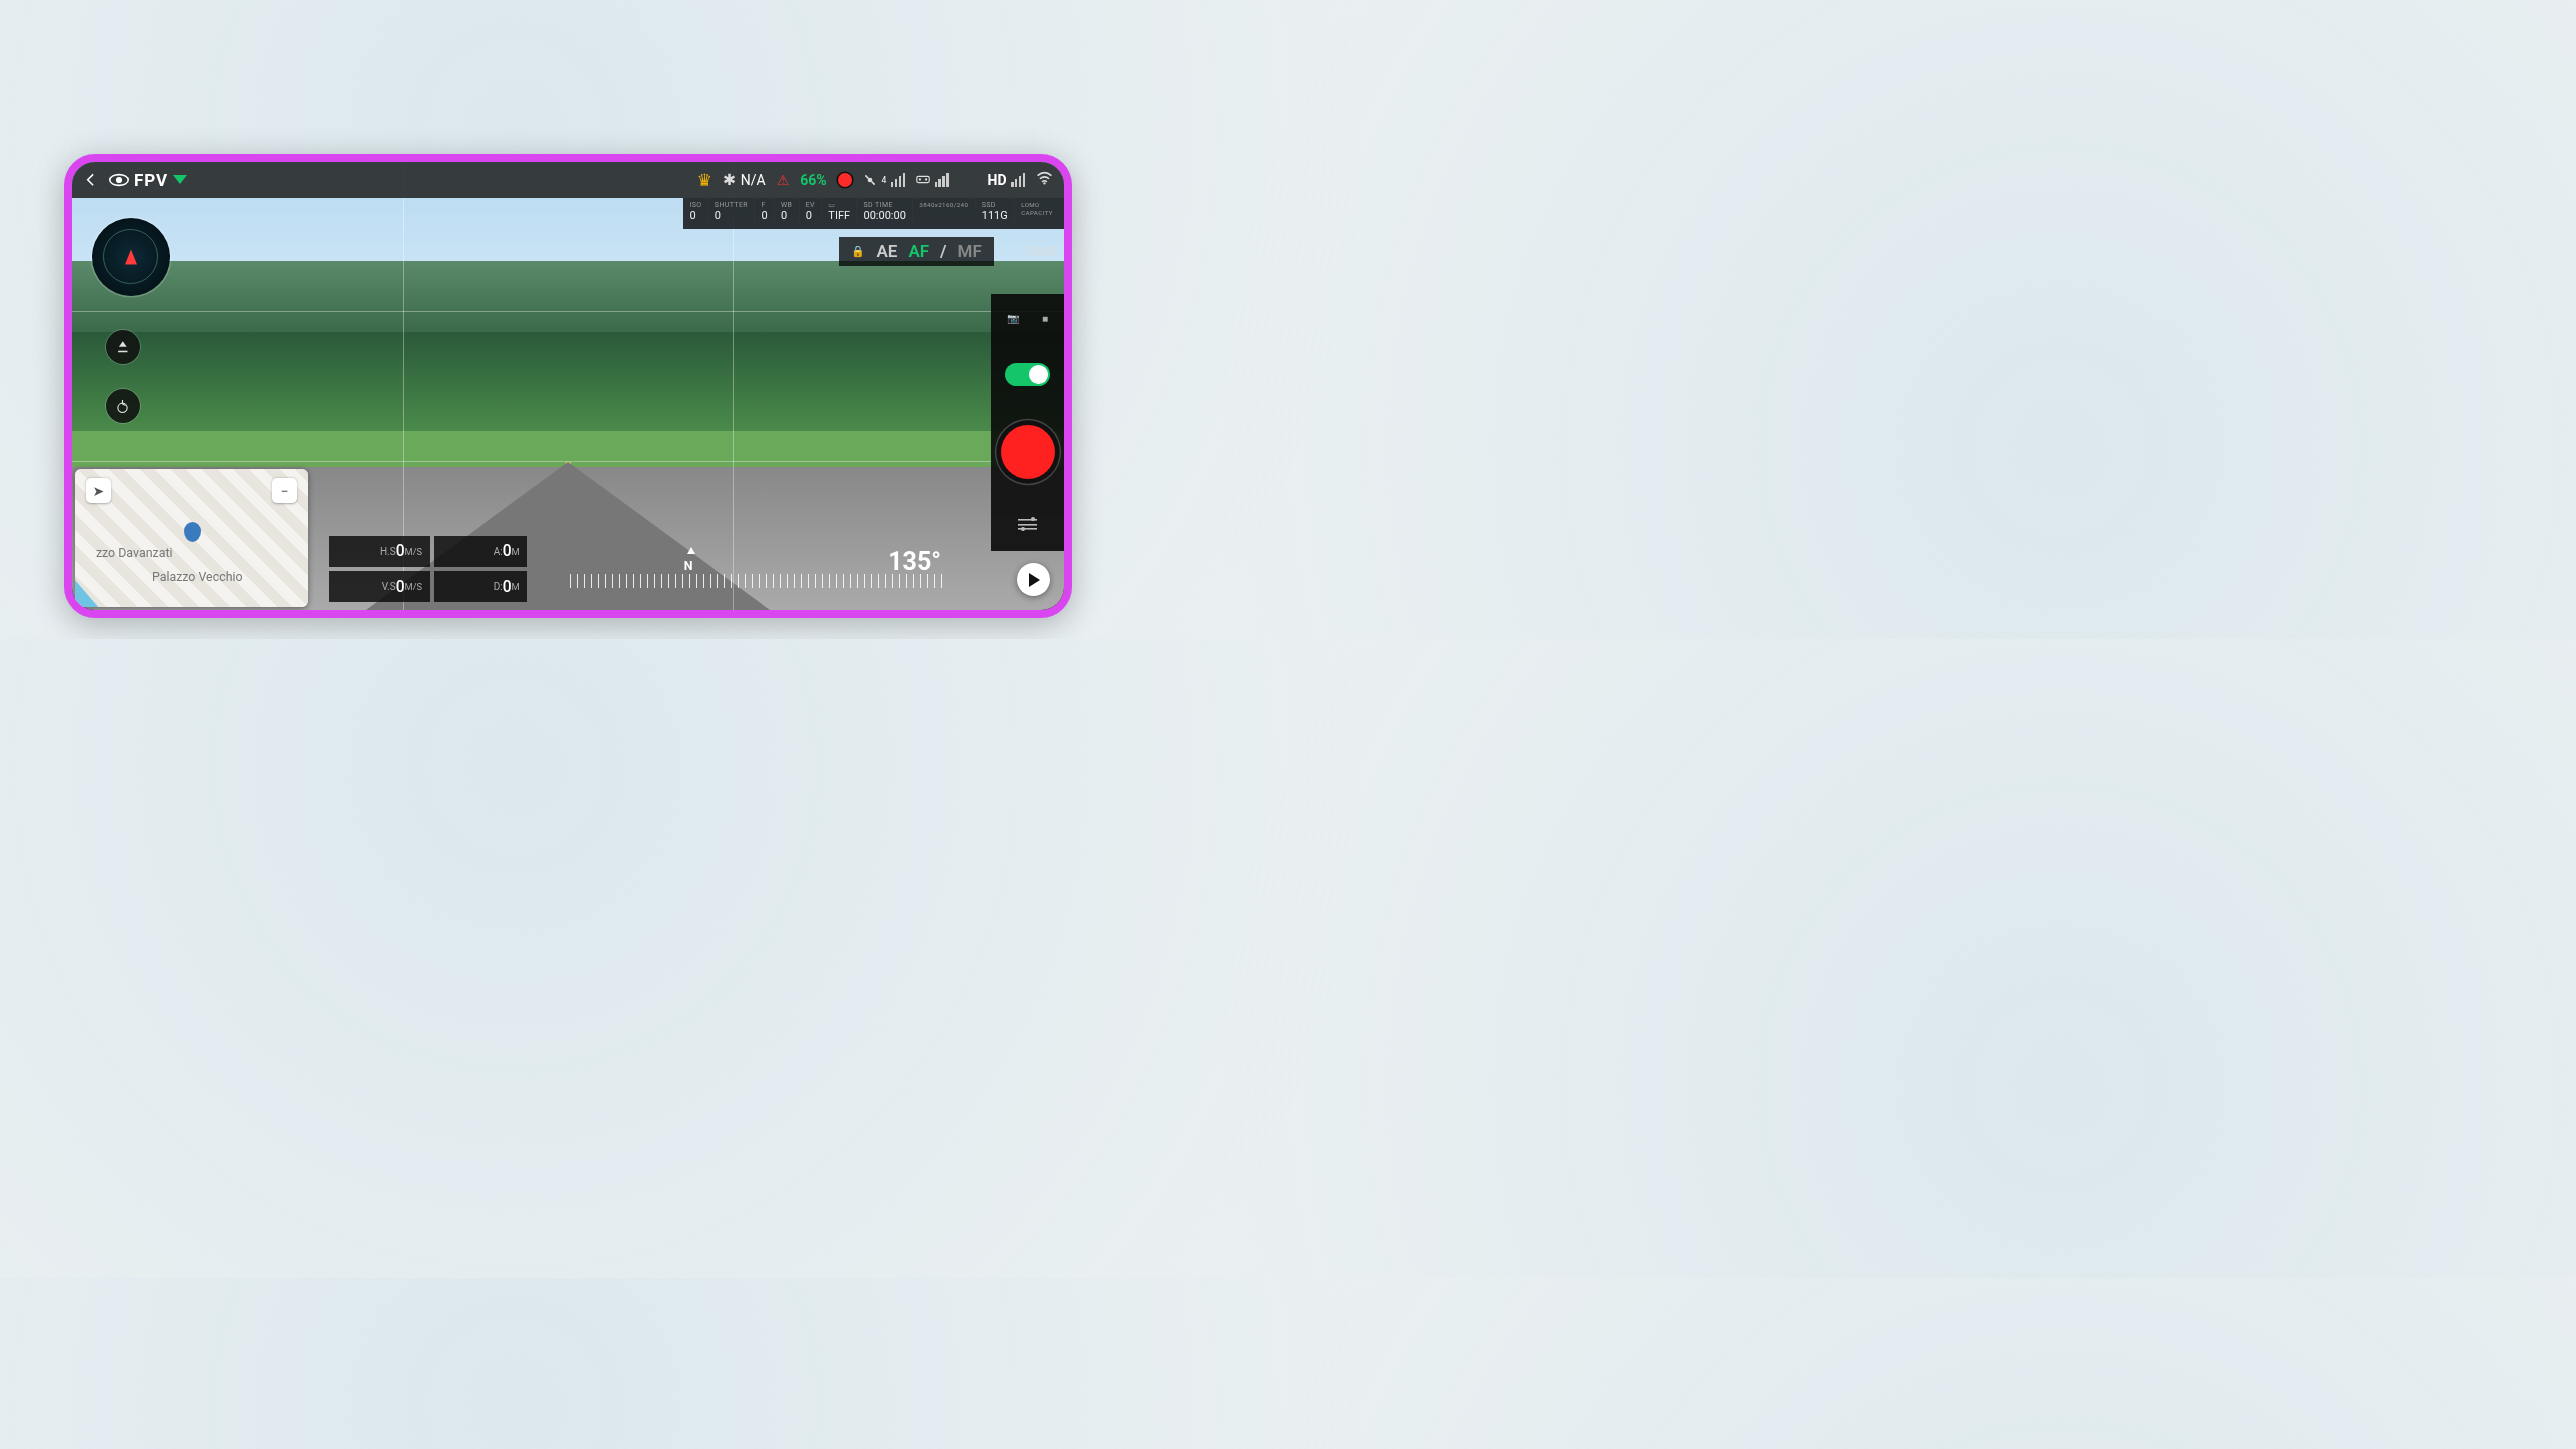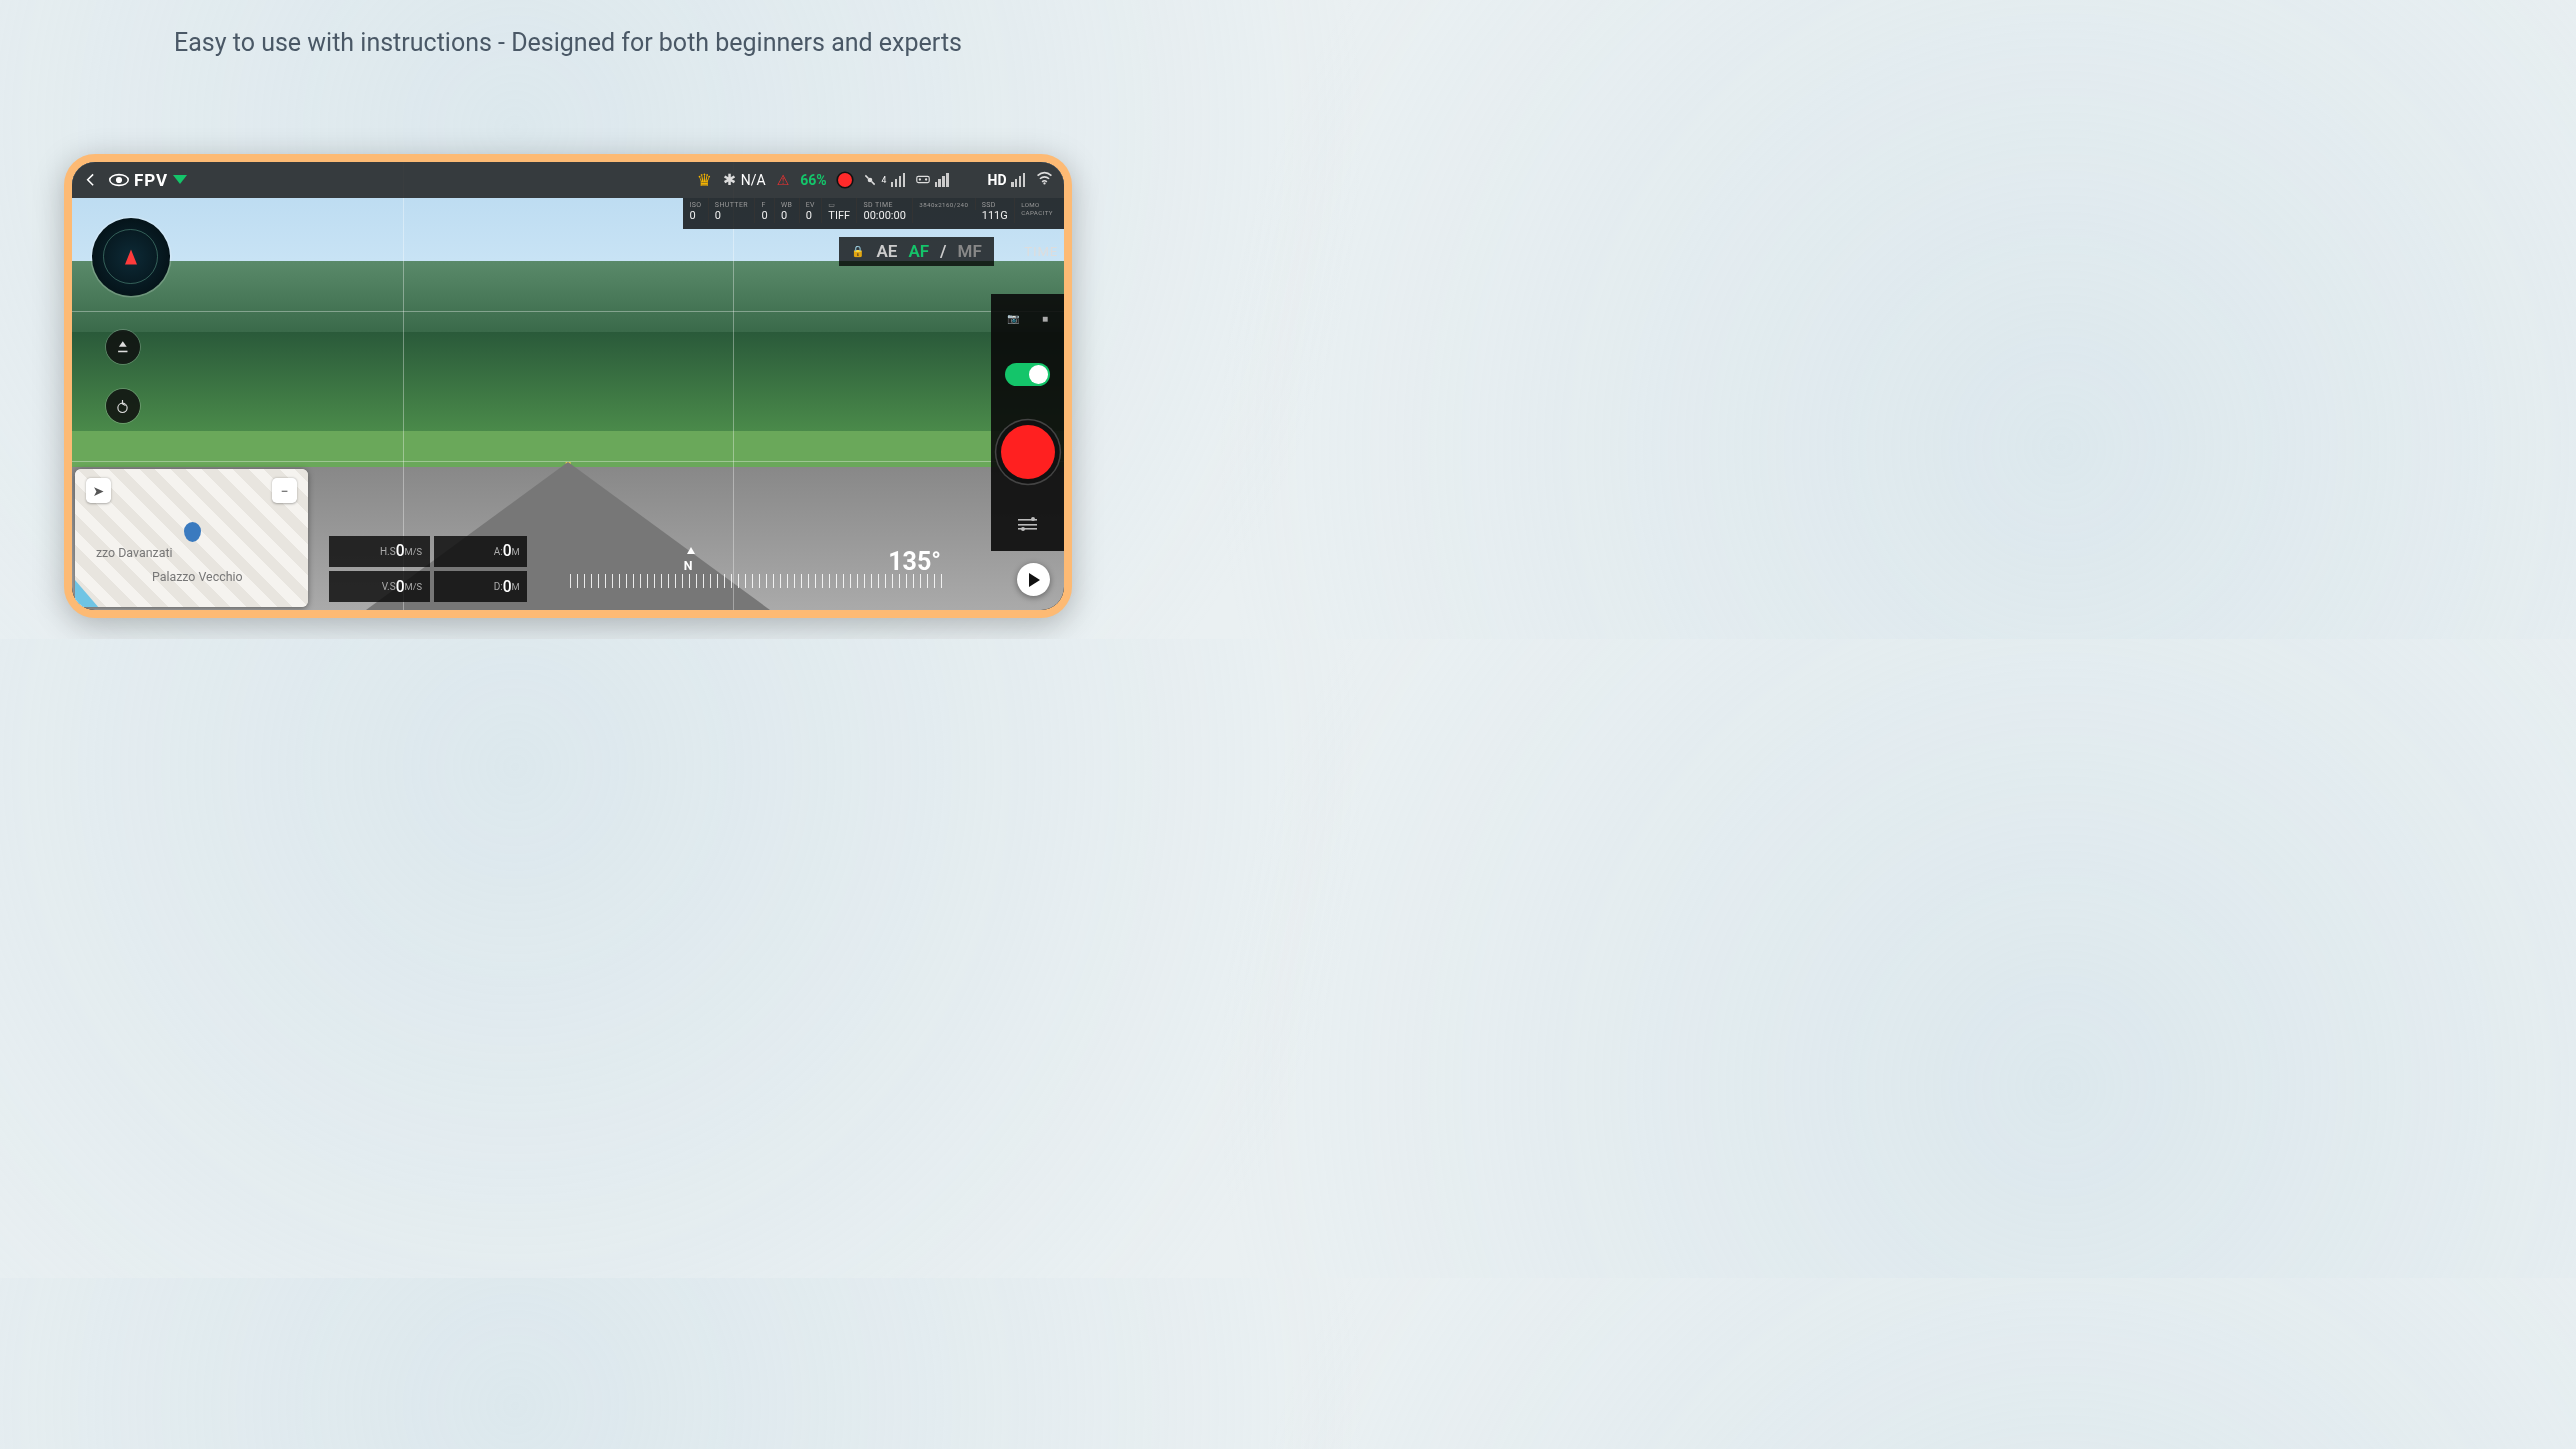--- a/index.html
+++ b/index.html
@@ -32,21 +32,21 @@
   margin-top: 4.7px;
 }
 
 
 .phone {
   position: absolute;
   left: 64px;
   top: 154px;
   width: 1008px;
   height: 464px;
-  background: #fdba74;
+  background: #d946ef;
   border-radius: 31px;
   padding: 7.8px;
   box-shadow: 0 6.2px 31px rgba(0,0,0,.25);
 }
 .screen {
   width: 100%;
   height: 100%;
   background: #000;
   border-radius: 23px;
   overflow: hidden;
@@ -355,21 +355,20 @@
 }
 .compass .hdg {
   position:absolute; right:6.2px; bottom:23px;
   font-size:25px; font-weight:700;
 }
 </style>
 </head>
 <body>
 
 <div class="headline">
-  <p>Easy to use with instructions - Designed for both beginners and experts</p>
 </div>
 
 <div class="phone">
   <div class="screen">
 
     <div class="scene">
       <div class="road-line"></div>
     </div>
     <div class="grid-line grid-v v1"></div>
     <div class="grid-line grid-v v2"></div>

